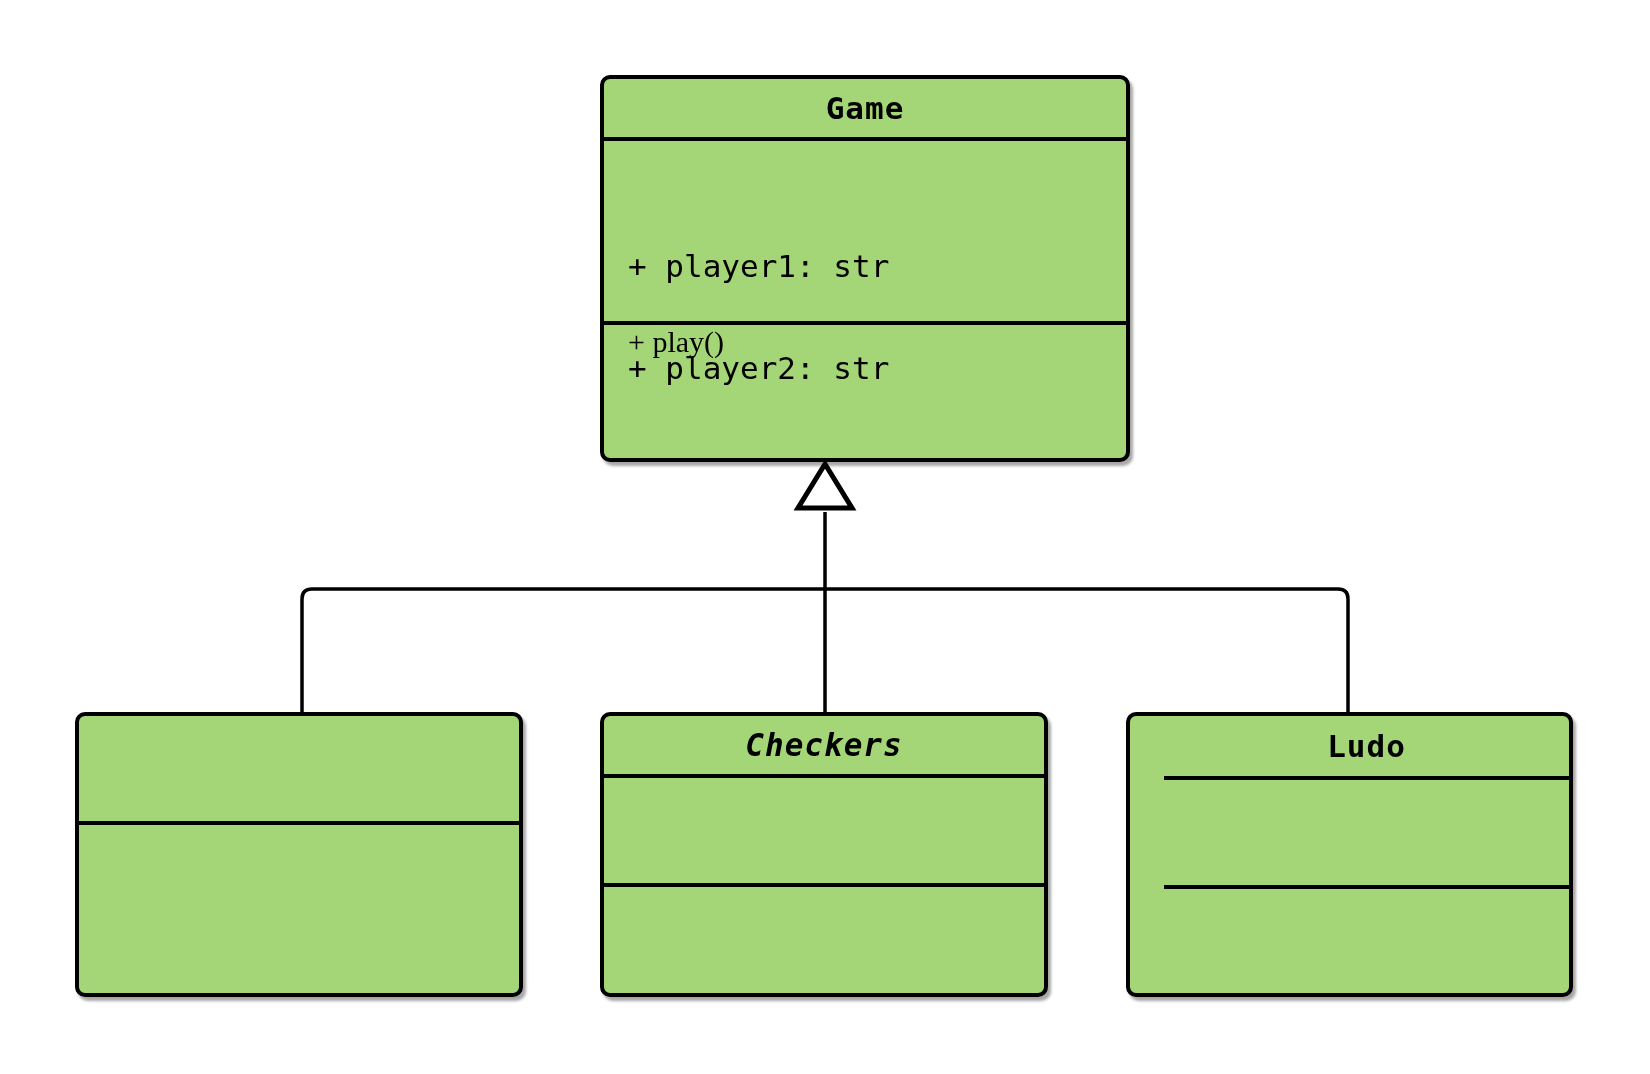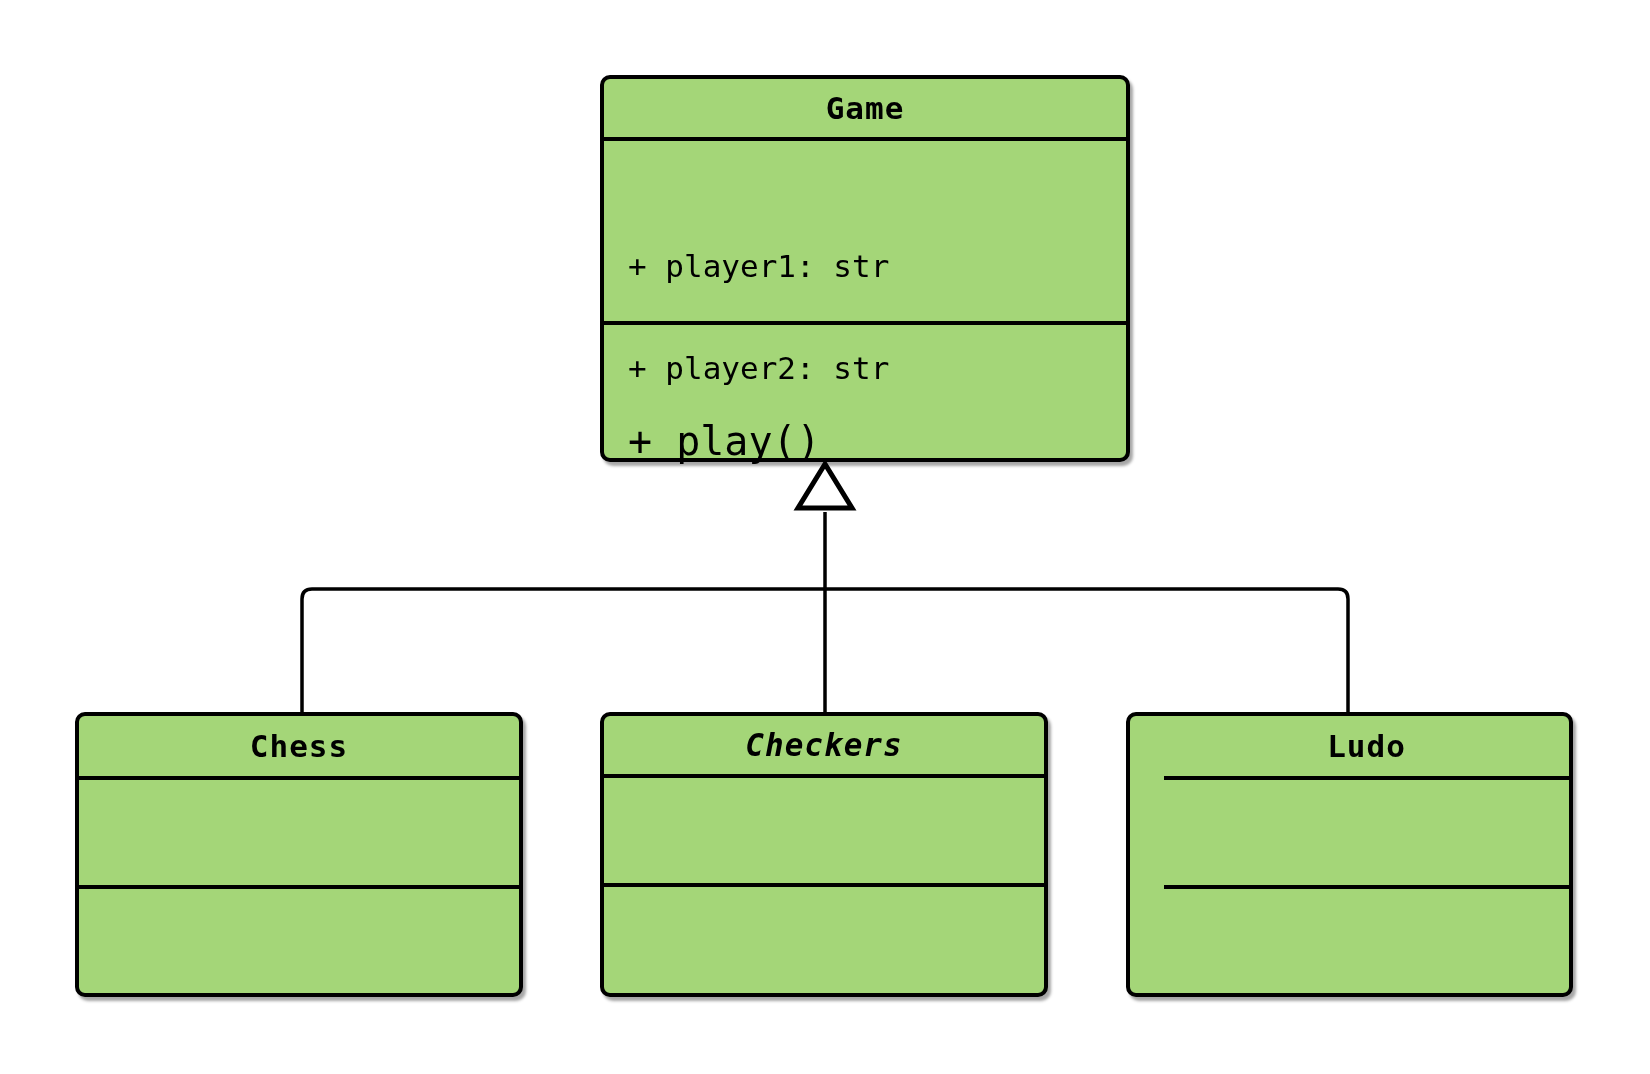--- a/index.html
+++ b/index.html
@@ -39,26 +39,27 @@
   .uml-attrs {
     box-sizing: border-box;
     font-size: 31px;
     line-height: 34px;
     white-space: pre;
     padding: 40px 0 0 24px;
   }
   .uml-methods {
     box-sizing: border-box;
     border-top: 4px solid #000000;
-    font-size: 40px;
+    font-size: 30px;
     line-height: 34px;
     display: flex;
-    align-items: flex-end;
+    align-items: flex-start;
     padding-left: 24px;
     white-space: pre;
+    font-family: Liberation Serif, serif;
   }
   .connector-layer {
     position: absolute;
     left: 0;
     top: 0;
     width: 1650px;
     height: 1074px;
     pointer-events: none;
   }
 </style>
@@ -83,21 +84,20 @@
     <div class="uml-attrs" style="height:180px;">
       <div>+ player1: str</div>
       <div>+ player2: str</div>
     </div>
     <div class="uml-methods" style="height:137px;">
       <div>+ play()</div>
     </div>
   </div>
 
   <div class="uml-class" style="left:75px; top:712px; width:448px; height:285px;">
-    <div class="uml-title" style="height:64px;">Chess</div>
     <div class="uml-attrs" style="height:109px; border-bottom:4px solid #000000; padding:0;"></div>
     <div class="uml-methods" style="height:104px; border-top:none; padding:0;"></div>
   </div>
 
   <div class="uml-class" style="left:600px; top:712px; width:448px; height:285px;">
     <div class="uml-title" style="height:62px;font-style:italic;">Checkers</div>
     <div class="uml-attrs" style="height:109px; border-bottom:4px solid #000000; padding:0;"></div>
     <div class="uml-methods" style="height:104px; border-top:none; padding:0;"></div>
   </div>
 

